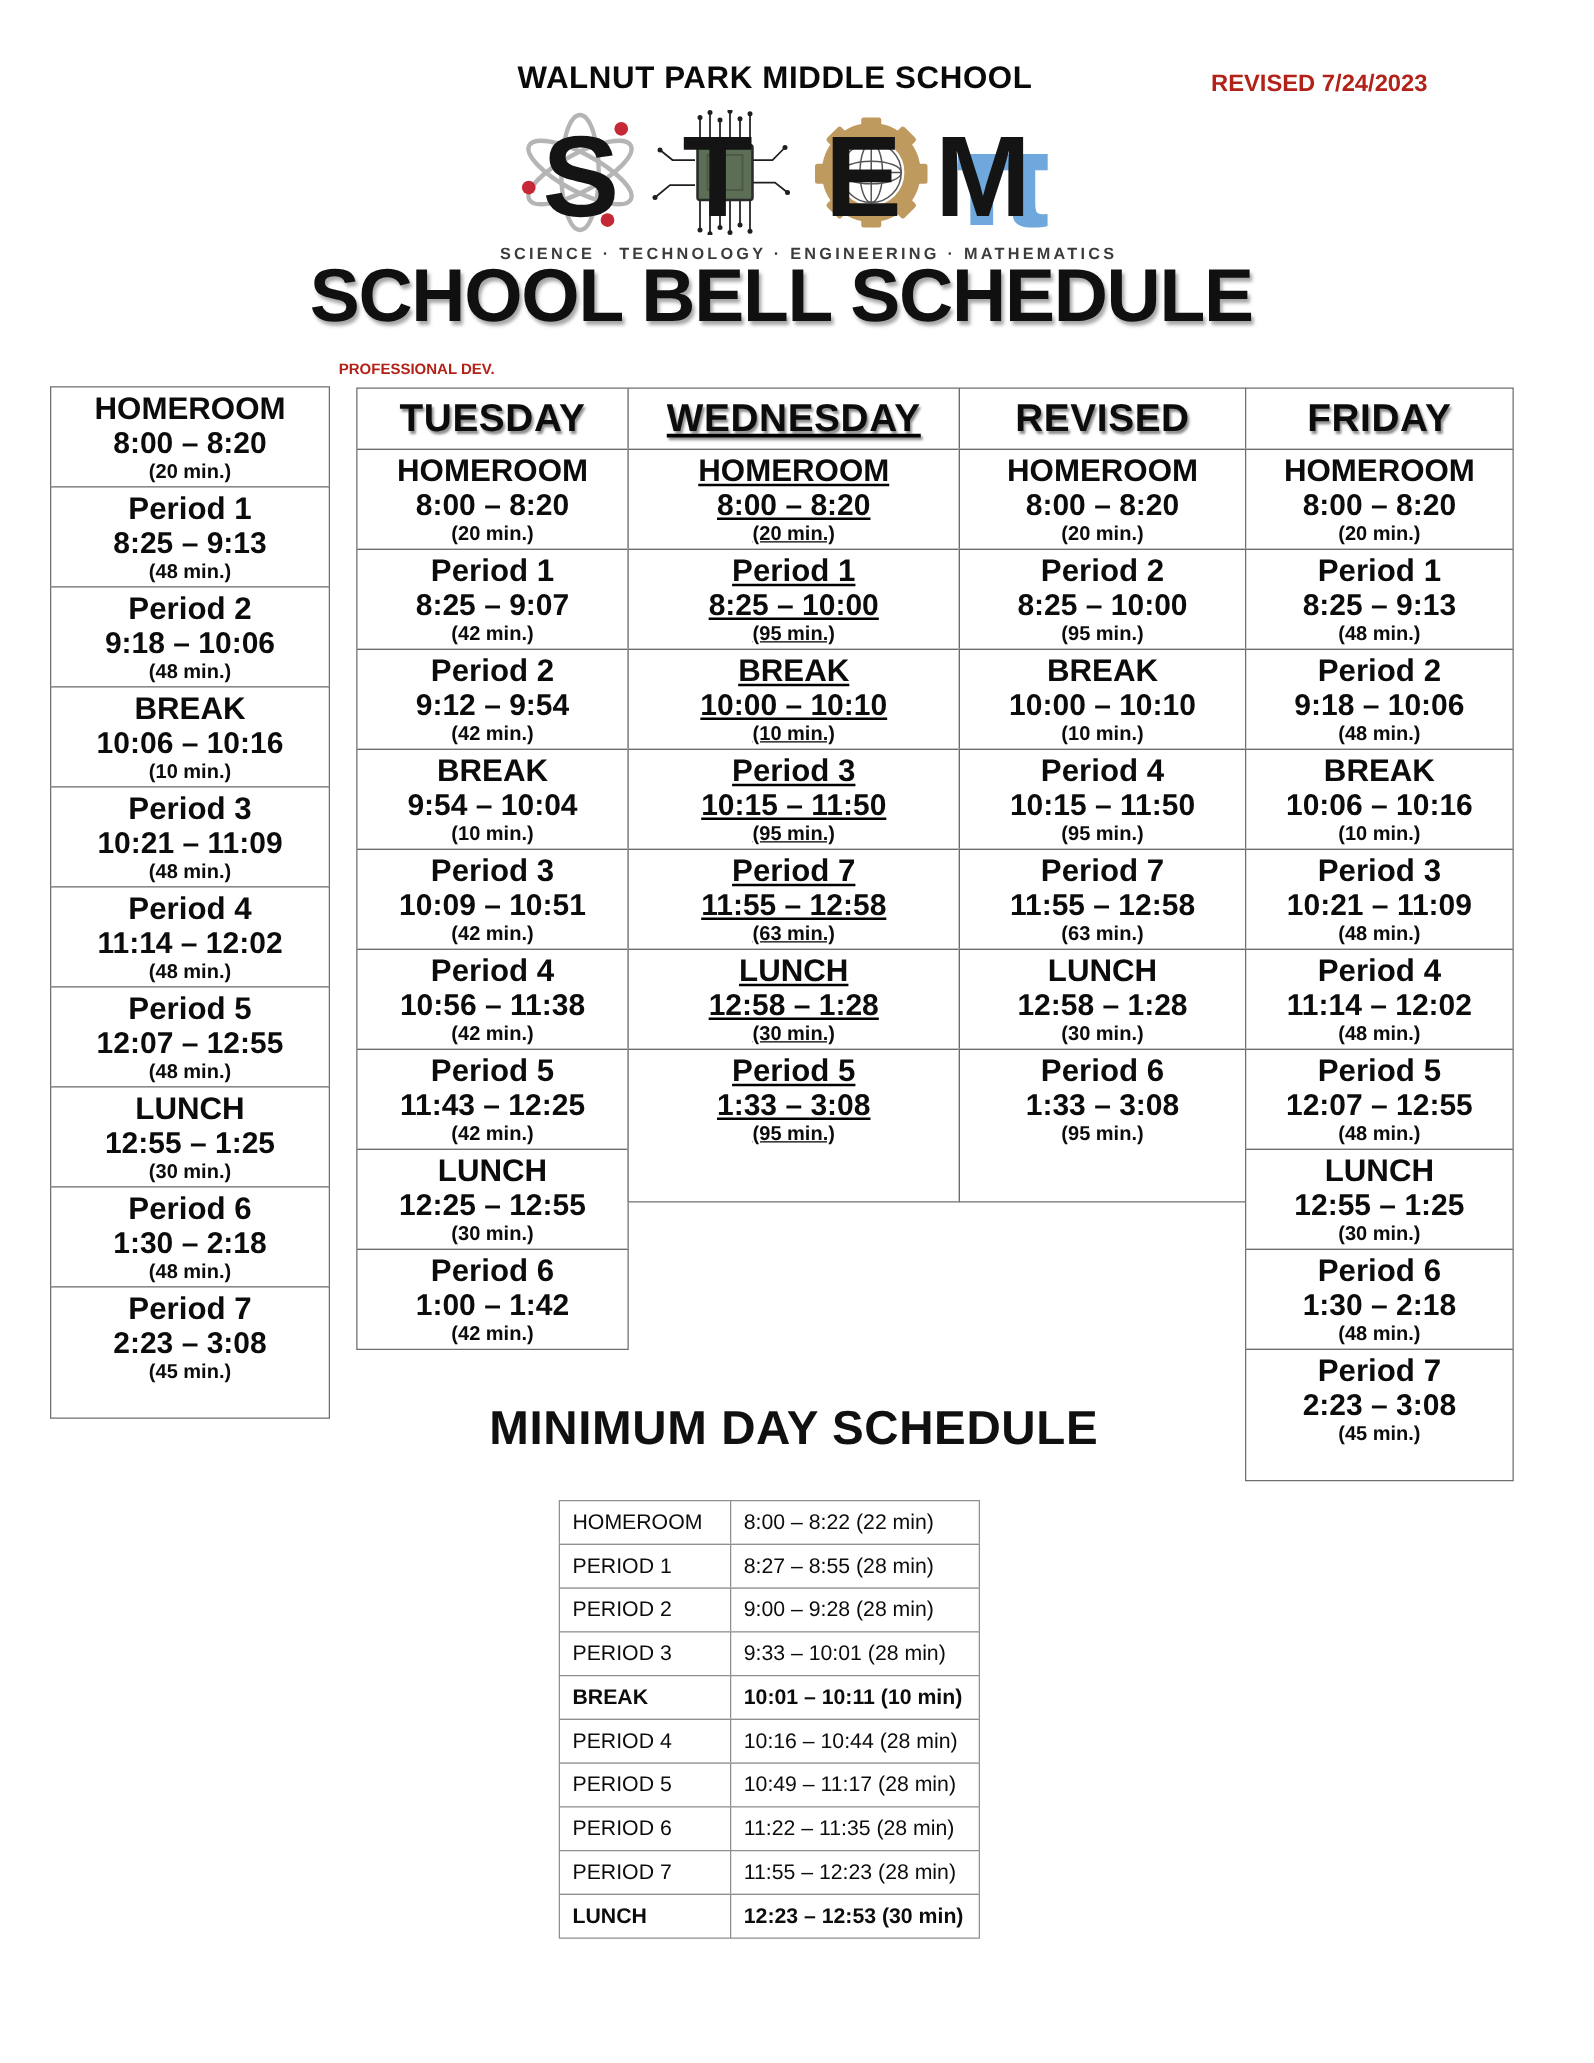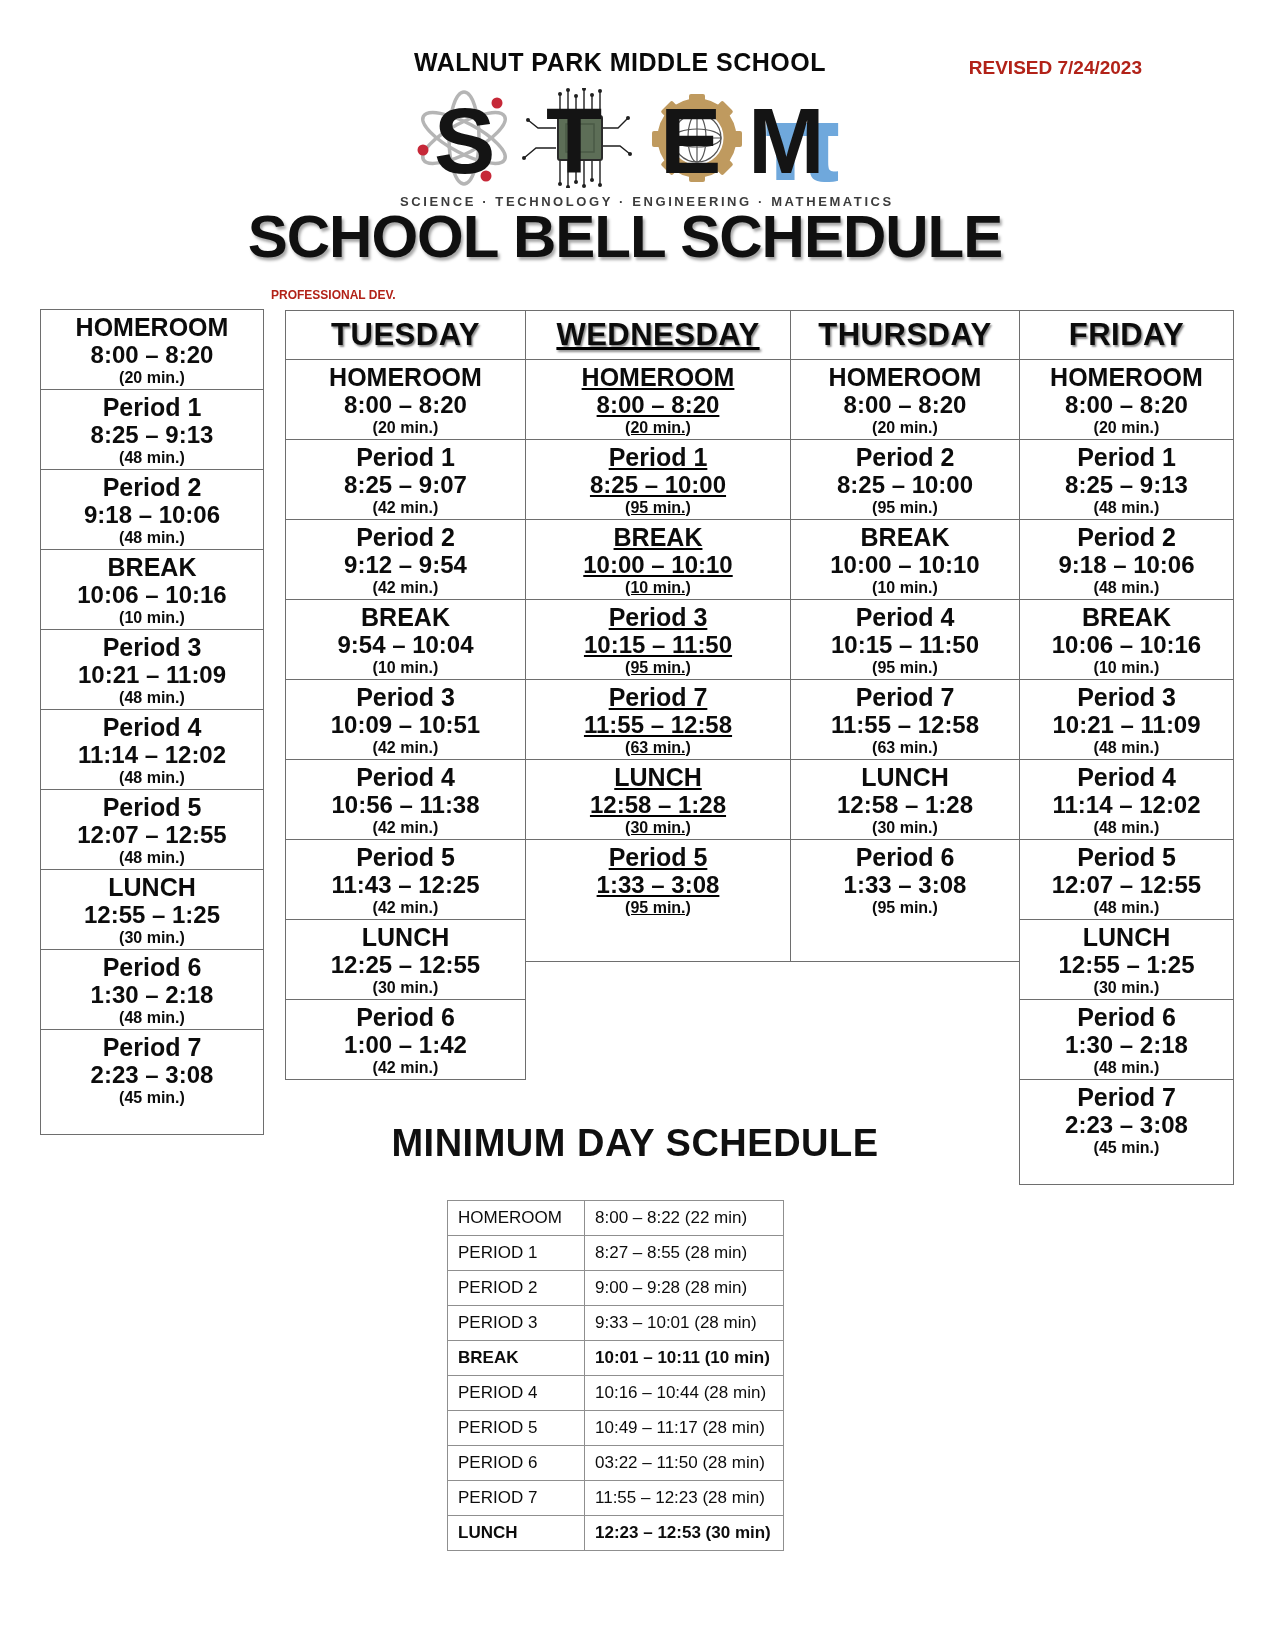--- a/index.html
+++ b/index.html
@@ -28,21 +28,21 @@
     text-shadow: 2px 3px 3px rgba(0,0,0,0.35);
   }
   .prof-dev {
     position: absolute; top: 288px; left: 271px;
     font-size: 12px; font-weight: bold; color: #B22218; letter-spacing: 0px;
   }
   .bell-table { position: absolute; top: 310px; left: 40px; display: flex; align-items: flex-start; }
   .day-column { display: flex; flex-direction: column; }
   .day-column + .day-column { margin-left: -1px; }
   .day-column:nth-child(1) { width: 224px; }
-  .day-column:nth-child(2) { width: 263px; padding-left: 22px; }
+  .day-column:nth-child(2) { width: 240px; padding-left: 22px; }
   .day-column:nth-child(3) { width: 266px; text-decoration: underline; }
   .day-column:nth-child(4) { width: 230px; }
   .day-column:nth-child(5) { width: 215px; }
   .day-header {
     height: 50px; border: 1px solid #6e6e6e; background: #fff;
     display: flex; align-items: center; justify-content: center;
     font-size: 31px; font-weight: 900; color: #0c0c0c; letter-spacing: 0.5px;
     text-shadow: 1.5px 2px 2px rgba(0,0,0,0.45);
     white-space: nowrap;
   }
@@ -285,21 +285,21 @@
         <div class="p-time">12:58 – 1:28</div>
         <div class="p-dur">(30 min.)</div>
       </div>
       <div class="cell h-xl">
         <div class="p-name">Period 5</div>
         <div class="p-time">1:33 – 3:08</div>
         <div class="p-dur">(95 min.)</div>
       </div>
     </div>
     <div class="day-column">
-      <div class="day-header">THURSDAY</div>
+      <div class="day-header">REVISED</div>
       <div class="cell">
         <div class="p-name">HOMEROOM</div>
         <div class="p-time">8:00 – 8:20</div>
         <div class="p-dur">(20 min.)</div>
       </div>
       <div class="cell">
         <div class="p-name">Period 2</div>
         <div class="p-time">8:25 – 10:00</div>
         <div class="p-dur">(95 min.)</div>
       </div>
@@ -409,21 +409,21 @@
     <div class="min-row">
       <div class="min-cell min-label">PERIOD 4</div>
       <div class="min-cell min-time">10:16 – 10:44 (28 min)</div>
     </div>
     <div class="min-row">
       <div class="min-cell min-label">PERIOD 5</div>
       <div class="min-cell min-time">10:49 – 11:17 (28 min)</div>
     </div>
     <div class="min-row">
       <div class="min-cell min-label">PERIOD 6</div>
-      <div class="min-cell min-time">03:22 – 11:50 (28 min)</div>
+      <div class="min-cell min-time">11:22 – 11:35 (28 min)</div>
     </div>
     <div class="min-row">
       <div class="min-cell min-label">PERIOD 7</div>
       <div class="min-cell min-time">11:55 – 12:23 (28 min)</div>
     </div>
     <div class="min-row bold">
       <div class="min-cell min-label">LUNCH</div>
       <div class="min-cell min-time">12:23 – 12:53 (30 min)</div>
     </div>
   </div>

